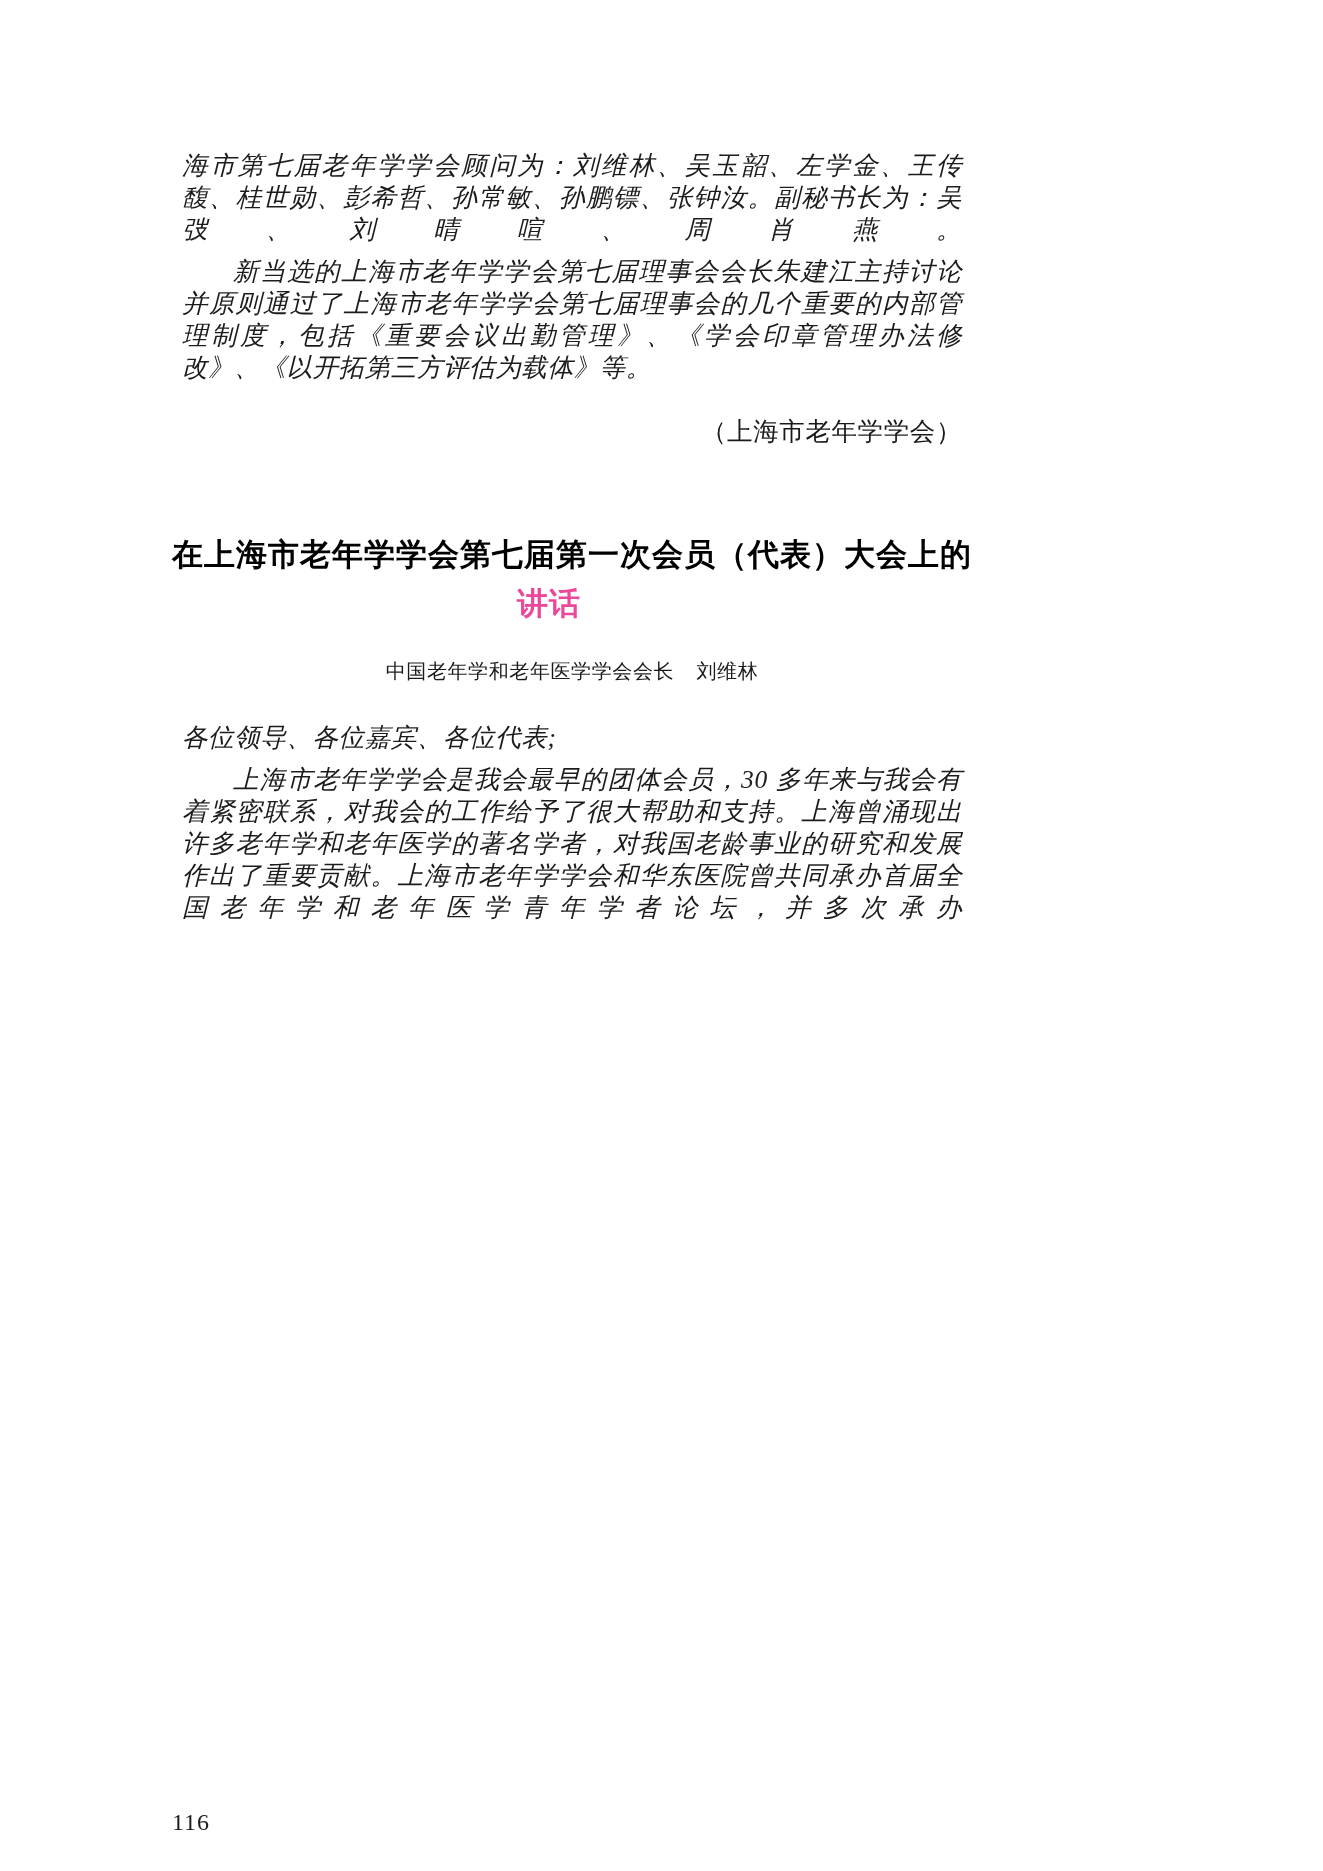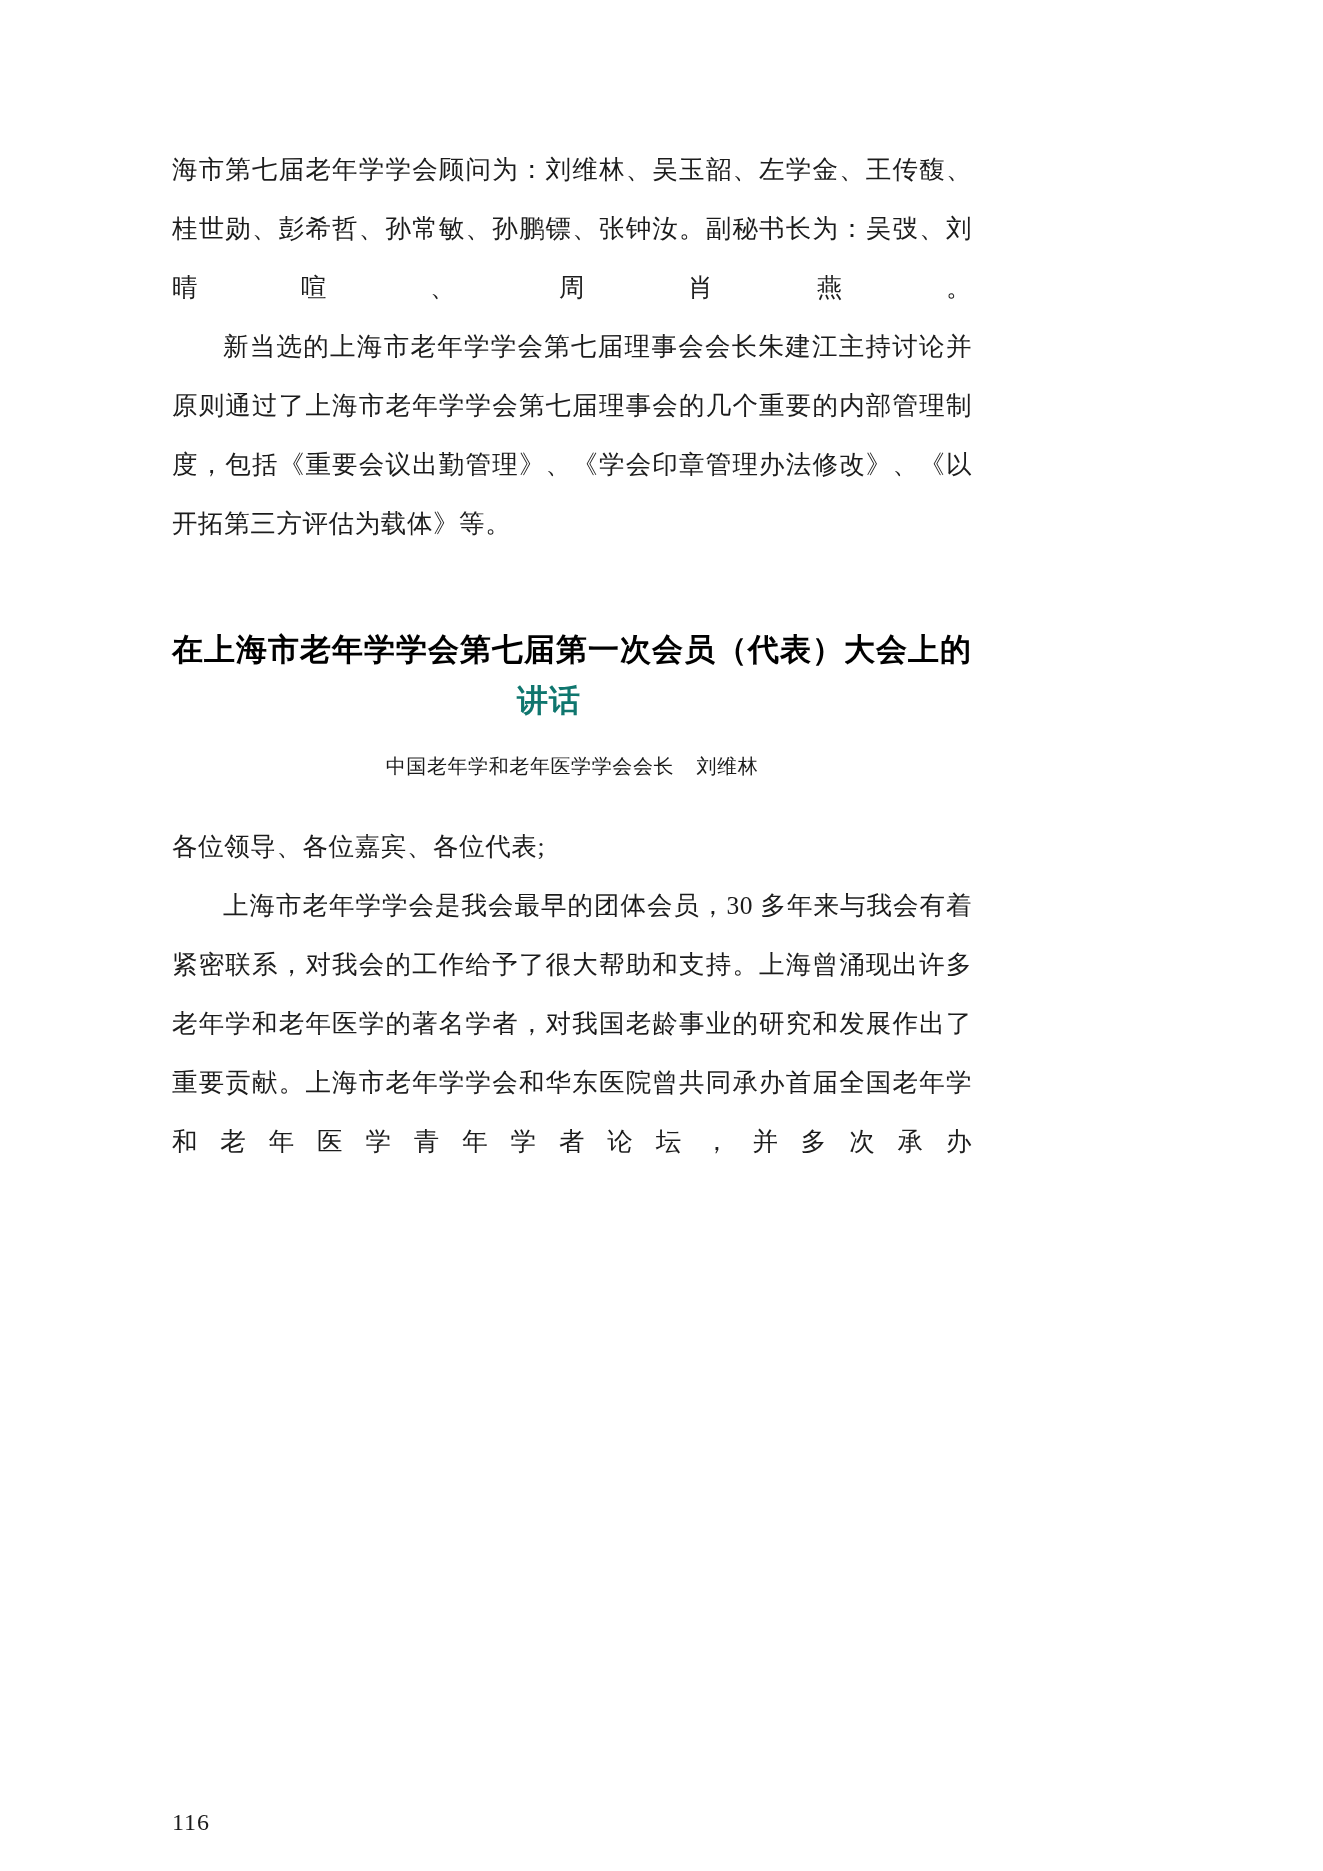--- a/index.html
+++ b/index.html
@@ -23,27 +23,28 @@
   .content {
     position: absolute;
     left: 172px;
     top: 140px;
     width: 800px;
   }
 
   
   .para {
     font-size: 25.5px;
-    line-height: 59px;
+    line-height: 32px;
     text-align: justify;
     text-justify: inter-ideograph;
     letter-spacing: 0.6px;
     color: #1c1c1c;
-    margin: 0;
+    margin: 10px;
     text-indent: 0;
+    font-style: italic;
   }
   .para.indent {
     text-indent: 51px;
   }
   .para.last-line-justify {
     text-align-last: justify;
   }
 
   .attribution {
     font-size: 25.5px;
@@ -60,28 +61,28 @@
     font-weight: bold;
     font-size: 31px;
     line-height: 52px;
     text-align: center;
     letter-spacing: 1px;
     margin: 0;
     color: #000000;
   }
   .title-spacer-top { height: 70px; }
   .title-line-2 {
-    font-family: Liberation Sans, sans-serif;
+    font-family: Liberation Mono, monospace;
     font-weight: bold;
     font-size: 31px;
     line-height: 52px;
     letter-spacing: 1px;
     text-align: left;
     padding-left: 345px;
-    color: #0f766e;
+    color: #ec4899;
   }
 
   .byline {
     font-size: 20px;
     line-height: 50px;
     text-align: center;
     letter-spacing: 0.6px;
     margin-top: 14px;
     white-space: pre;
   }
@@ -108,20 +109,21 @@
 </head>
 <body>
 
 <div class="page">
   <div class="content">
 
     <p class="para last-line-justify">海市第七届老年学学会顾问为：刘维林、吴玉韶、左学金、王传馥、桂世勋、彭希哲、孙常敏、孙鹏镖、张钟汝。副秘书长为：吴弢、刘晴喧、周肖燕。</p>
 
     <p class="para indent">新当选的上海市老年学学会第七届理事会会长朱建江主持讨论并原则通过了上海市老年学学会第七届理事会的几个重要的内部管理制度，包括《重要会议出勤管理》、《学会印章管理办法修改》、《以开拓第三方评估为载体》等。</p>
 
+    <div class="attribution">（上海市老年学学会）</div>
 
     <div class="title-spacer-top"></div>
 
     <h1 class="article-title">在上海市老年学学会第七届第一次会员（代表）大会上的</h1>
     <div class="title-line-2">讲话</div>
 
     <div class="byline">中国老年学和老年医学学会会长    刘维林</div>
 
     <p class="para body-start">各位领导、各位嘉宾、各位代表;</p>
 

